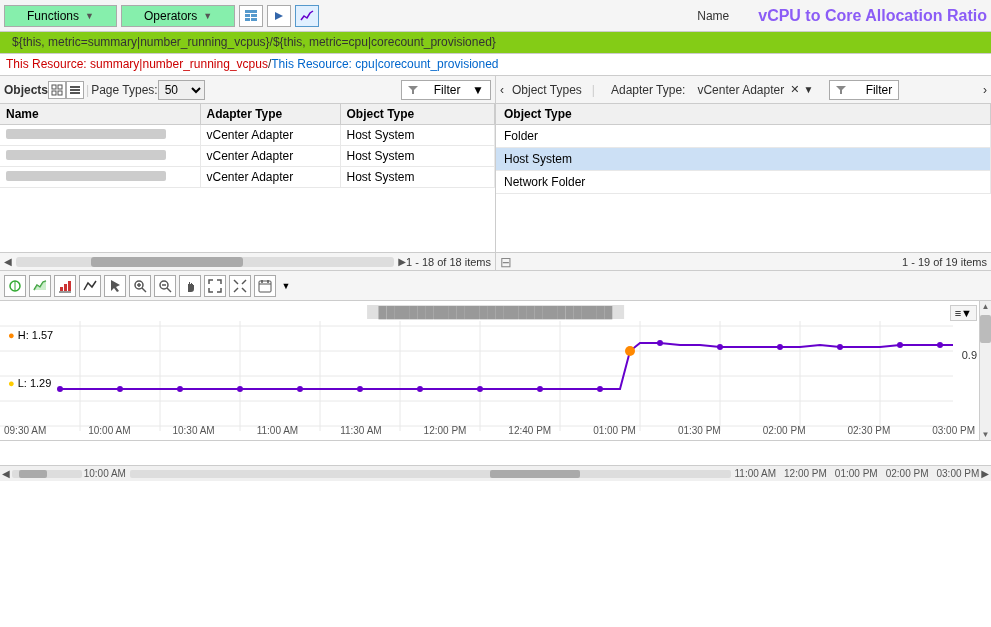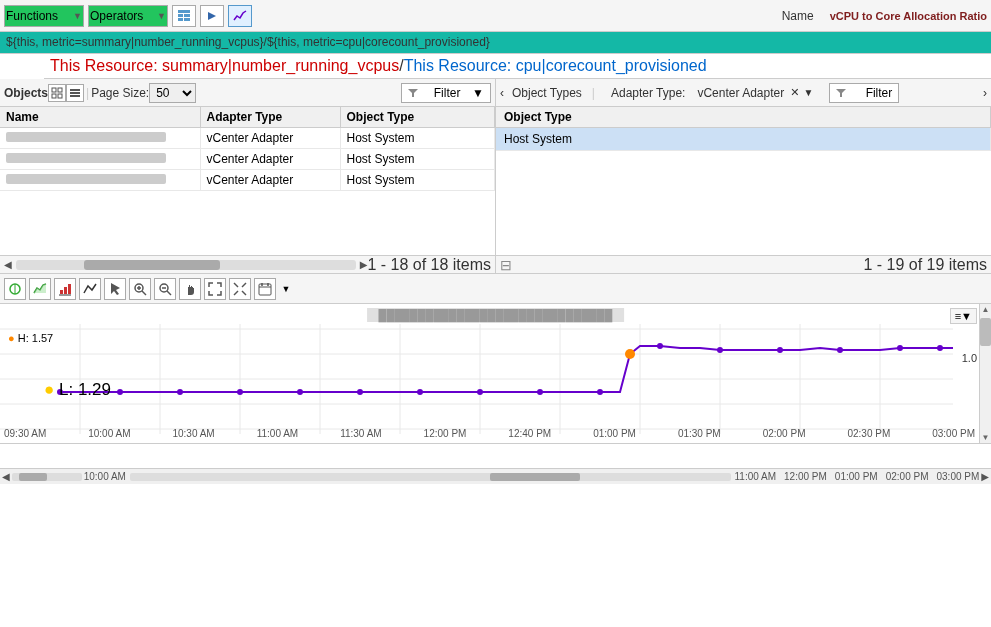--- a/index.html
+++ b/index.html
@@ -5,40 +5,39 @@
     * { box-sizing: border-box; margin: 0; padding: 0; }
     body { font-family: Arial, sans-serif; font-size: 12px; background: #fff; overflow: hidden; width: 991px; height: 627px; }
 
     
     .top-toolbar {
       display: flex; align-items: center; height: 32px;
       border-bottom: 1px solid #ccc; background: #f5f5f5; padding: 0 4px; gap: 4px;
     }
     .dropdown-btn {
       display: flex; align-items: center; height: 22px; border: 1px solid #aaa;
-      background: #22c55e; padding: 0 1px; cursor: pointer; min-width: 80px;
+      background: #86efac; padding: 0 22px; cursor: pointer; min-width: 80px;
       justify-content: space-between; font-size: 12px;
     }
     .dropdown-btn .arrow { margin-left: 6px; font-size: 9px; color: #555; }
     .icon-btn {
       width: 24px; height: 22px; border: 1px solid #aaa; background: #fff;
       display: flex; align-items: center; justify-content: center; cursor: pointer;
     }
     .name-label { margin-left: auto; font-size: 12px; color: #333; }
-    .name-value { font-size: 11px; color: #7f1d1d; font-weight: bold; }
+    .name-value { font-size: 16px; color: #8b5cf6; font-weight: bold; margin-left: 13px; }
 
     
     .formula-area {
-      border-bottom: 1px solid #ccc; padding: 3px 6px; background: #14b8a6;
+      border-bottom: 1px solid #ccc; padding: 3px 12px; background: #84cc16;
       font-size: 12px; color: #333; min-height: 22px;
     }
     .formula-preview {
-      padding: 3px 6px; font-size: 16px; min-height: 22px;
+      padding: 3px 6px; font-size: 12px; min-height: 22px;
       border-bottom: 1px solid #ccc;
-      margin-left: 44px;
     }
     .formula-preview .resource1 { color: #cc0000; }
     .formula-preview .resource2 { color: #0066cc; }
     .formula-preview .divider { color: #333; }
 
     
     .objects-section {
       display: flex; height: 195px; border-bottom: 1px solid #ccc;
     }
 
@@ -84,21 +83,21 @@
       display: flex; align-items: center; padding: 0 4px;
     }
     .scroll-track {
       flex: 1; height: 10px; background: #ddd; border-radius: 3px; margin: 0 4px;
       position: relative;
     }
     .scroll-thumb {
       position: absolute; left: 20%; width: 40%; height: 10px;
       background: #aaa; border-radius: 3px;
     }
-    .items-count { font-size: 16px; color: #333; margin-left: auto; }
+    .items-count { font-size: 11px; color: #333; margin-left: auto; }
     .scroll-btn { font-size: 10px; cursor: pointer; color: #555; }
 
     
     .right-panel { flex: 1; display: flex; flex-direction: column; }
     .right-panel-toolbar {
       display: flex; align-items: center; height: 28px; padding: 0 4px;
       border-bottom: 1px solid #ccc; background: #f5f5f5; gap: 4px;
     }
     .tab-item { font-size: 12px; color: #333; cursor: pointer; padding: 0 4px; }
     .adapter-label { font-size: 12px; color: #333; margin-left: 10px; }
@@ -200,21 +199,21 @@
         </svg>
       </button>
       <button class="small-icon-btn">
         <svg width="12" height="12" viewBox="0 0 12 12">
           <rect x="1" y="2" width="10" height="2" fill="#555"></rect>
           <rect x="1" y="5" width="10" height="2" fill="#555"></rect>
           <rect x="1" y="8" width="10" height="2" fill="#555"></rect>
         </svg>
       </button>
       <span class="pipe-sep">|</span>
-      <span class="page-size-label">Page Size:</span>
+      <span class="page-size-label">Page Types:</span>
       <select class="page-size-select">
         <option>50</option>
         <option>100</option>
         <option>200</option>
       </select>
       <button class="filter-btn" style="margin-left:auto;">
         <svg width="10" height="10" viewBox="0 0 10 10">
           <polygon points="0,1 10,1 6,5 6,9 4,9 4,5" fill="#888"></polygon>
         </svg>
         <span style="margin-left:4px;">Filter</span>
@@ -279,22 +278,28 @@
       <span style="cursor:pointer; font-size:12px; color:#333; margin-left:auto;">›</span>
     </div>
     <div class="right-table">
       <table>
         <thead>
           <tr>
             <th>Object Type</th>
           </tr>
         </thead>
         <tbody id="object-types-tbody">
+        <tr>
+              <td>Folder</td>
+            </tr>
             <tr class="selected">
               <td>Host System</td>
+            </tr>
+            <tr>
+              <td>Network Folder</td>
             </tr>
           </tbody>
       </table>
     </div>
     <div class="scroll-bottom" style="justify-content:flex-end;">
       <span style="font-size:14px; color:#888; margin-right:8px;">⊟</span>
       <span class="items-count">1 - 19 of 19 items</span>
     </div>
   </div>
 </div>
@@ -386,27 +391,27 @@
       <div style="position:absolute; top:4px; left:50%; transform:translateX(-50%); background:#e0e0e0; color:#999; font-size:11px; padding:1px 12px; white-space:nowrap; z-index:2;">
         <span>██████████████████████████████</span>
       </div>
 
       <div style="position:absolute; right:14px; top:4px; border:1px solid #ccc; background:#f5f5f5; font-size:11px; cursor:pointer; padding:1px 4px; z-index:2;">≡▼</div>
 
       <div style="position:absolute; left:8px; top:28px; font-size:11px; z-index:2;">
         <span style="color:#ff8800;">●</span>
         <span>H: 1.57</span>
       </div>
-      <div style="position:absolute; left:8px; top:76px; font-size:17px; z-index:2;margin-left:36px;">
+      <div style="position:absolute; left:8px; top:76px; font-size:11px; z-index:2;">
         <span style="color:#ffcc00;">●</span>
         <span>L: 1.29</span>
       </div>
 
       <div style="position:absolute; right:14px; top:48px; font-size:11px; color:#333; z-index:2;">
-        <span>1.0</span>
+        <span>0.9</span>
       </div>
 
       <div style="position:absolute; right:0; top:0; width:12px; height:100%; background:#f0f0f0; border-left:1px solid #ccc;">
         <div style="font-size:8px; text-align:center; cursor:pointer; color:#666; padding-top:1px;">▲</div>
         <div style="position:absolute; top:10%; width:100%; height:20%; background:#bbb; border-radius:2px;"></div>
         <div style="font-size:8px; text-align:center; cursor:pointer; color:#666; position:absolute; bottom:1px; width:100%;">▼</div>
       </div>
 
       <svg width="965" height="140" viewBox="0 0 965 140" style="position:absolute; left:0; top:0;">
 

